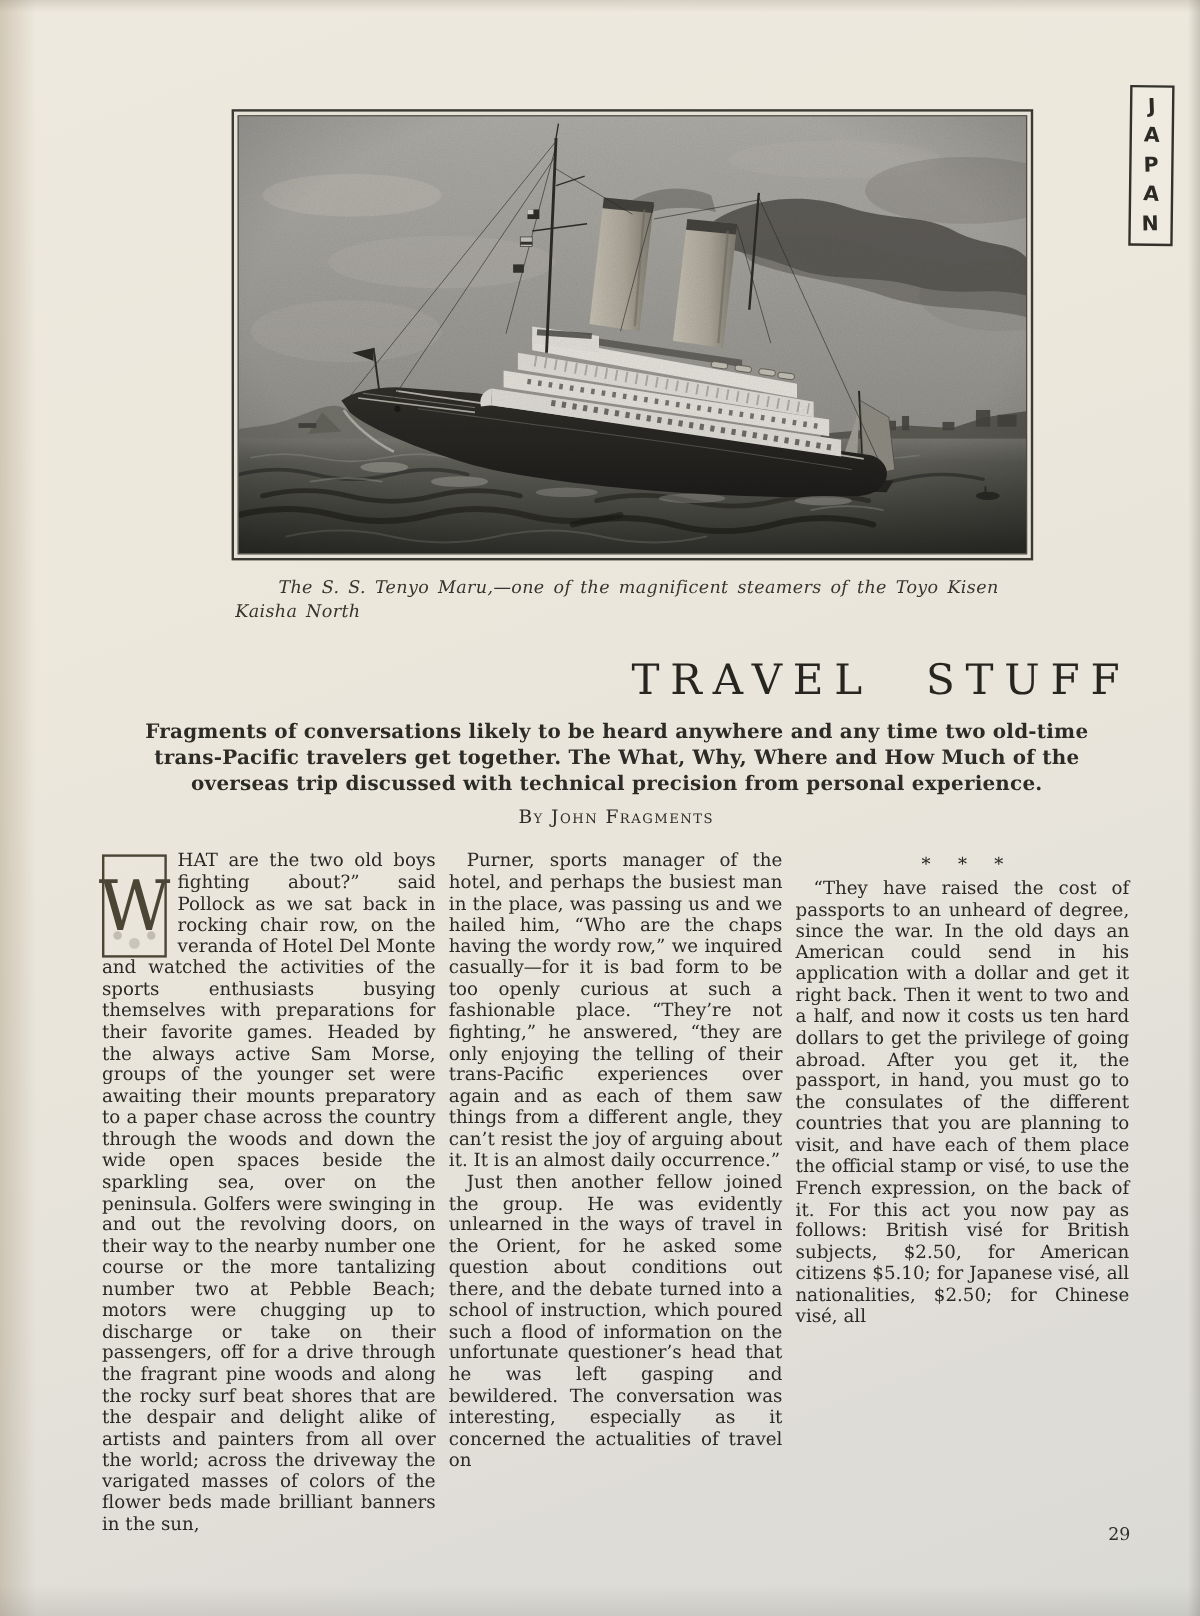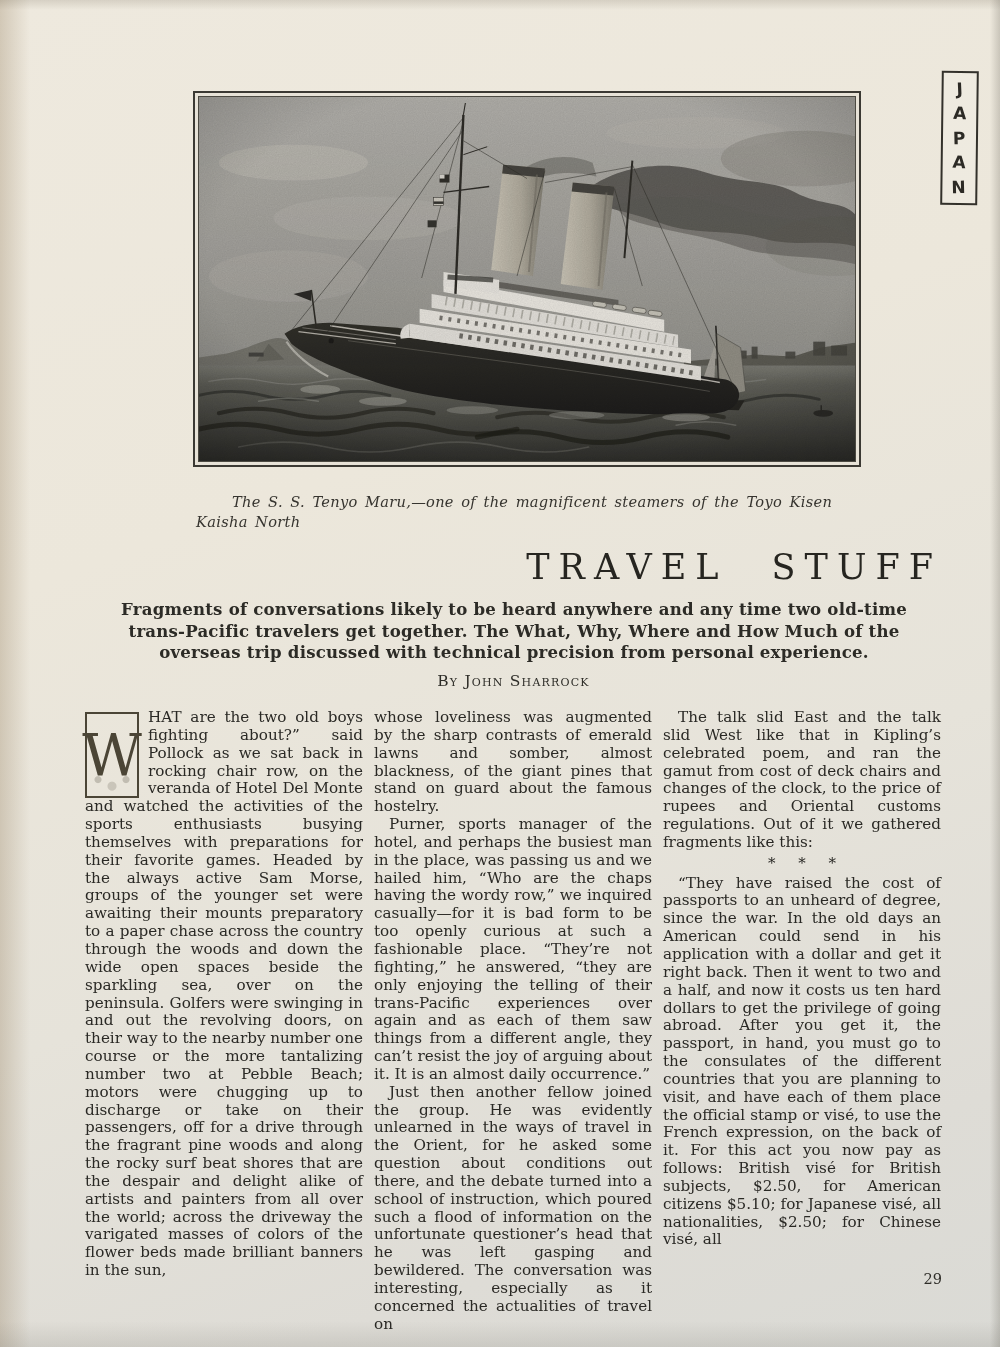--- a/index.html
+++ b/index.html
@@ -17,21 +17,21 @@
   .edge-bottom{position:absolute;left:0;right:0;bottom:0;height:26px;
     background:linear-gradient(0deg,rgba(120,118,110,.18),rgba(120,118,110,0));pointer-events:none;}
 
   .photo-frame{position:absolute;left:193px;top:91px;width:668px;height:376px;
     border:2px solid #3b3933;padding:3px;box-sizing:border-box;background:#e7e2d7;}
   .photo-inner{width:100%;height:100%;border:1px solid #4c4a42;box-sizing:border-box;overflow:hidden;background:#9a9993;}
   .photo-inner svg{display:block;width:100%;height:100%;}
 
   .caption{position:absolute;left:196px;top:480px;width:664px;
     font-style:italic;font-size:14.6px;line-height:20px;color:#36342f;letter-spacing:.3px;word-spacing:2.5px;}
-  .caption .l1{text-indent:36px;margin-top:12px;}
+  .caption .l1{text-indent:36px;}
 
   .title{position:absolute;left:85px;top:547px;width:857px;text-align:right;
     font-size:35px;letter-spacing:9px;word-spacing:24px;color:#262520;font-weight:500;}
   .deck{position:absolute;left:96px;top:599px;width:836px;text-align:center;
     font-size:16.6px;font-weight:bold;line-height:21.6px;color:#2c2b26;letter-spacing:.2px;}
   .byline{position:absolute;left:85px;top:672px;width:857px;text-align:center;
     font-variant:small-caps;font-size:15.5px;letter-spacing:1.2px;color:#2e2d28;}
 
   .cols{position:absolute;left:85px;top:709px;width:857px;display:flex;gap:11px;}
   .col{width:278px;text-align:justify;font-size:15.2px;line-height:17.85px;color:#2a2925;
@@ -249,32 +249,30 @@
       </svg>
     </div>
   </div>
 
   <div class="caption">
     <div class="l1">The S. S. Tenyo Maru,—one of the magnificent steamers of the Toyo Kisen Kaisha North</div>
   </div>
 
   <div class="title">TRAVEL STUFF</div>
   <div class="deck">Fragments of conversations likely to be heard anywhere and any time two old-time trans-Pacific travelers get together.  The What, Why, Where and How Much of the overseas trip discussed with technical precision from personal experience.</div>
-  <div class="byline">By John Sharrock</div>
+  <div class="byline">By John Fragments</div>
 
   <div class="cols">
     <div class="col">
       <p><span class="dropcap">W</span><span>HAT are the two old boys fighting about?” said Pollock as we sat back in rocking chair row, on the veranda of Hotel Del Monte and watched the activities of the sports enthusiasts busying themselves with preparations for their favorite games.  Headed by the always active Sam Morse, groups of the younger set were awaiting their mounts preparatory to a paper chase across the country through the woods and down the wide open spaces beside the sparkling sea, over on the peninsula.  Golfers were swinging in and out the revolving doors, on their way to the nearby number one course or the more tantalizing number two at Pebble Beach; motors were chugging up to discharge or take on their passengers, off for a drive through the fragrant pine woods and along the rocky surf beat shores that are the despair and delight alike of artists and painters from all over the world; across the driveway the varigated masses of colors of the flower beds made brilliant banners in the sun,</span></p>
     </div>
     <div class="col">
-      <p>whose loveliness was augmented by the sharp contrasts of emerald lawns and somber, almost blackness, of the giant pines that stand on guard about the famous hostelry.</p>
       <p class="ind">Purner, sports manager of the hotel, and perhaps the busiest man in the place, was passing us and we hailed him, “Who are the chaps having the wordy row,” we inquired casually—for it is bad form to be too openly curious at such a fashionable place.  “They’re not fighting,” he answered, “they are only enjoying the telling of their trans-Pacific experiences over again and as each of them saw things from a different angle, they can’t resist the joy of arguing about it.  It is an almost daily occurrence.”</p>
       <p class="ind">Just then another fellow joined the group.  He was evidently unlearned in the ways of travel in the Orient, for he asked some question about conditions out there, and the debate turned into a school of instruction, which poured such a flood of information on the unfortunate questioner’s head that he was left gasping and bewildered.  The conversation was interesting, especially as it concerned the actualities of travel on</p>
     </div>
     <div class="col">
-      <p class="ind">The talk slid East and the talk slid West like that in Kipling’s celebrated poem, and ran the gamut from cost of deck chairs and changes of the clock, to the price of rupees and Oriental customs regulations.  Out of it we gathered fragments like this:</p>
       <div class="sep">* * *</div>
       <p class="ind">“They have raised the cost of passports to an unheard of degree, since the war.  In the old days an American could send in his application with a dollar and get it right back.  Then it went to two and a half, and now it costs us ten hard dollars to get the privilege of going abroad.  After you get it, the passport, in hand, you must go to the consulates of the different countries that you are planning to visit, and have each of them place the official stamp or visé, to use the French expression, on the back of it.  For this act you now pay as follows:  British visé for British subjects, $2.50, for American citizens $5.10; for Japanese visé, all nationalities, $2.50; for Chinese visé, all</p>
     </div>
   </div>
 
   <div class="pageno">29</div>
 </div>
 
 </body></html>

